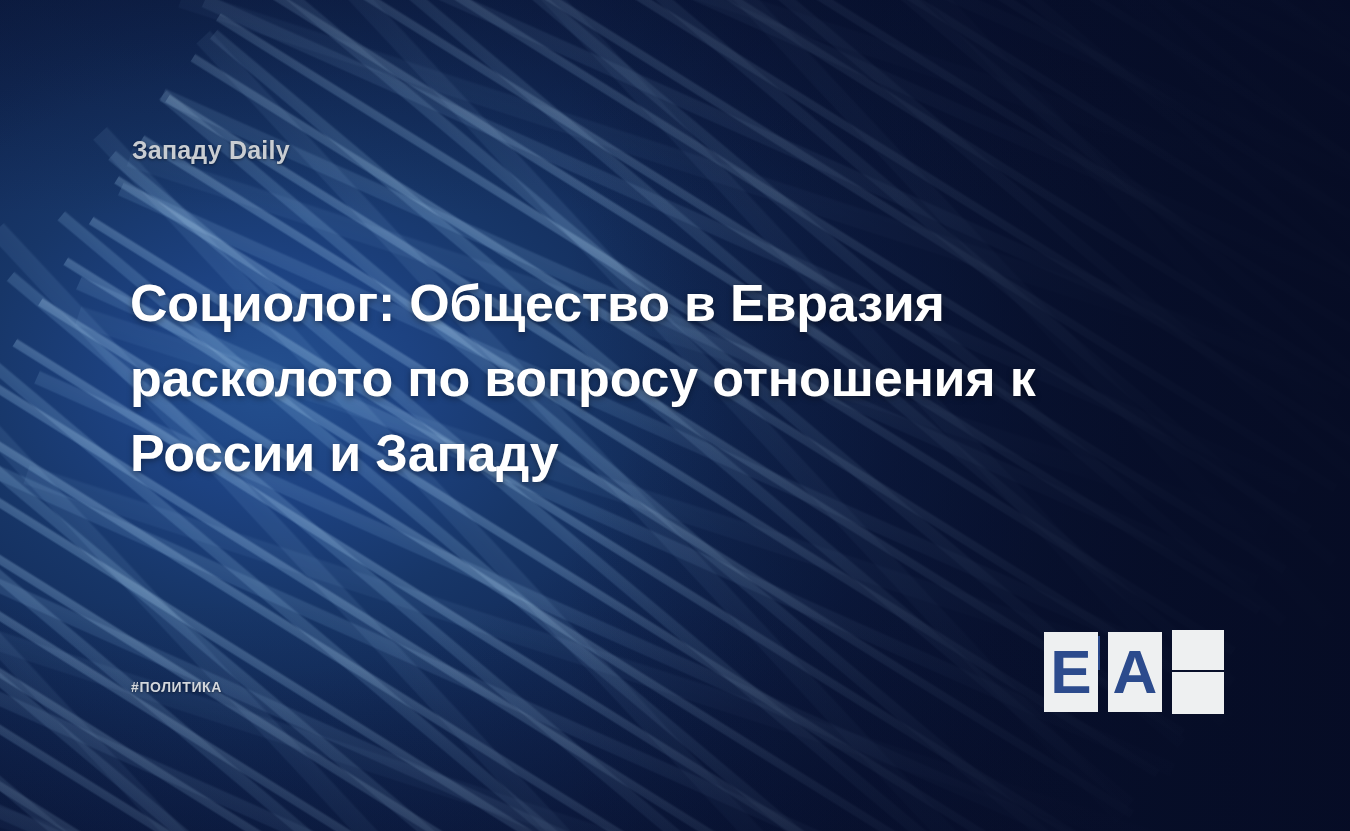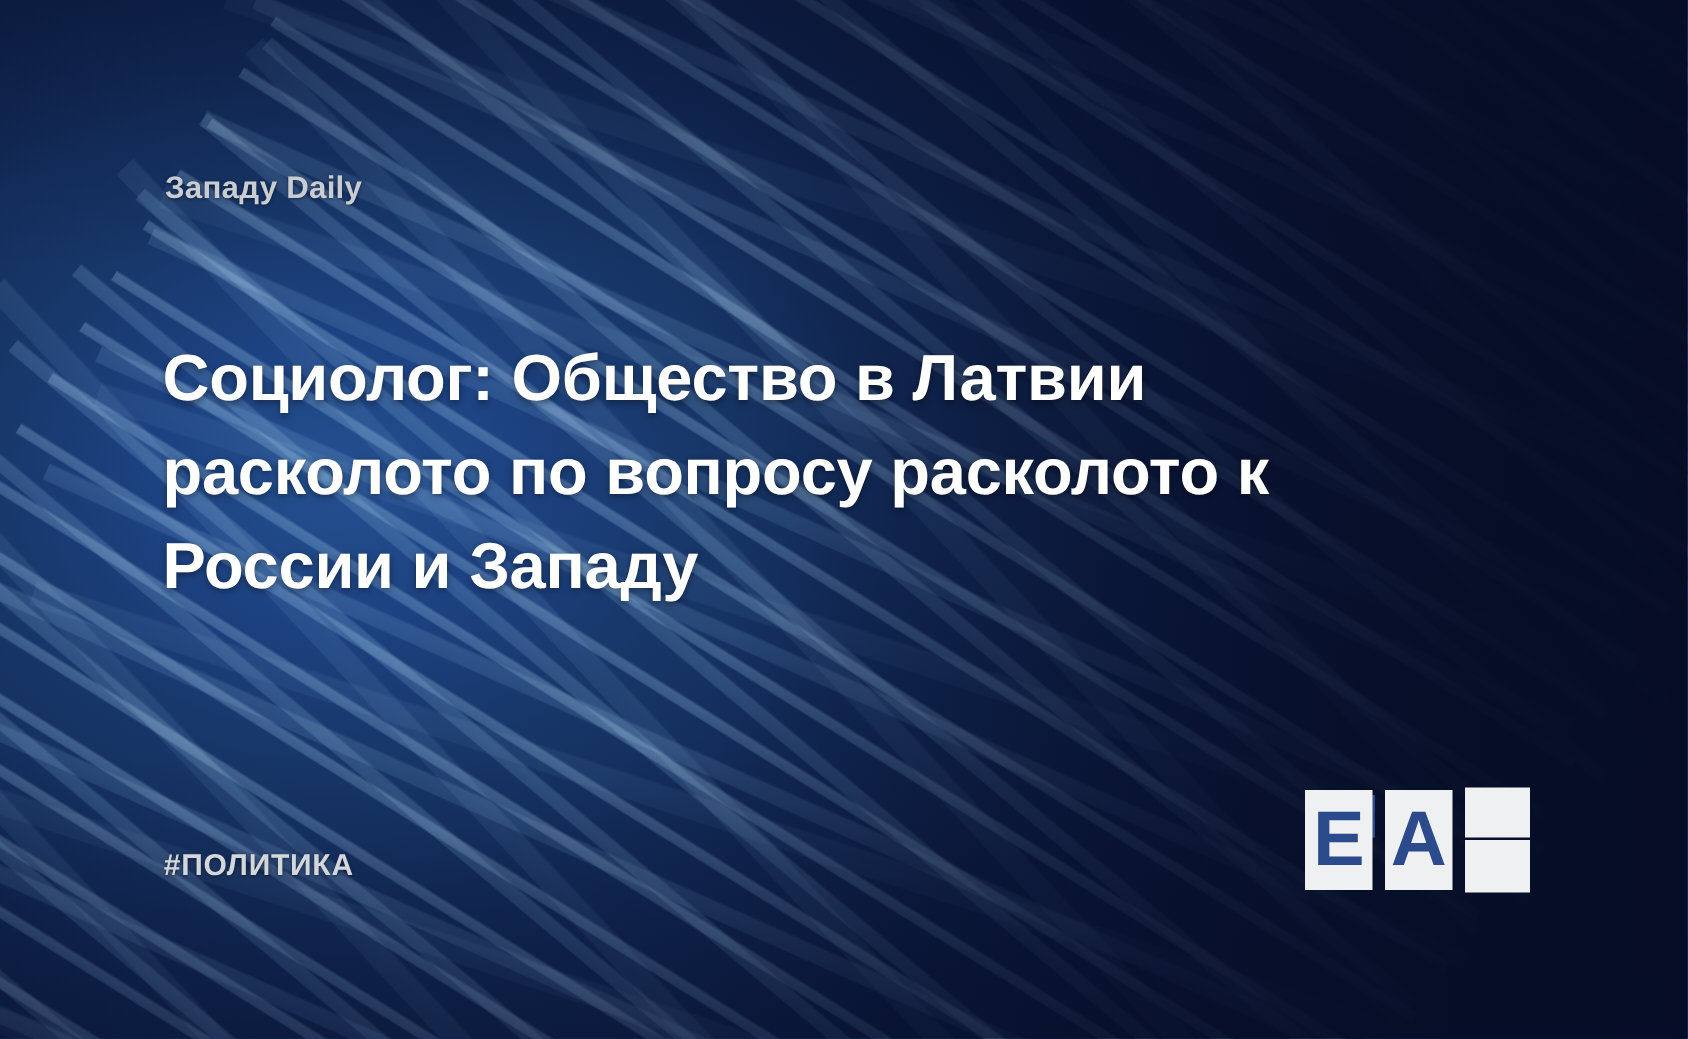--- a/index.html
+++ b/index.html
@@ -136,21 +136,21 @@
     font-weight:bold;
     line-height:75px;
     color:#ffffff;
     letter-spacing:-0.2px;
     text-shadow:0 2px 6px rgba(0,0,0,.40);
   }
 
   .tag {
     position:absolute;
     left:131px; top:679px;
-    font-size:24px;
+    font-size:14px;
     font-weight:bold;
     letter-spacing:.6px;
     color:#d3d7dc;
     text-shadow:0 1px 3px rgba(0,0,0,.45);
     white-space:nowrap;
   }
 
   
   .ead {
     position:absolute;
@@ -196,21 +196,21 @@
     <span class="s5"></span>
   </div>
   <div class="streak-mask"></div>
   <div class="bg-darken-right"></div>
   <div class="bg-darken-top"></div>
 
   <div class="content">
 
     <div class="brand">Западу Daily</div>
 
-    <h1 class="headline">Социолог: Общество в Латвии расколото по вопросу расколото к России и Западу</h1>
+    <h1 class="headline">Социолог: Общество в Евразия расколото по вопросу отношения к России и Западу</h1>
 
     <div class="tag">#ПОЛИТИКА</div>
 
     <div class="ead">
       <div class="tile t-e"></div>
       <div class="tile t-a"></div>
       <div class="tile t-d1"></div>
       <div class="tile t-d2"></div>
 
       <div class="glyph g-e">E</div>

